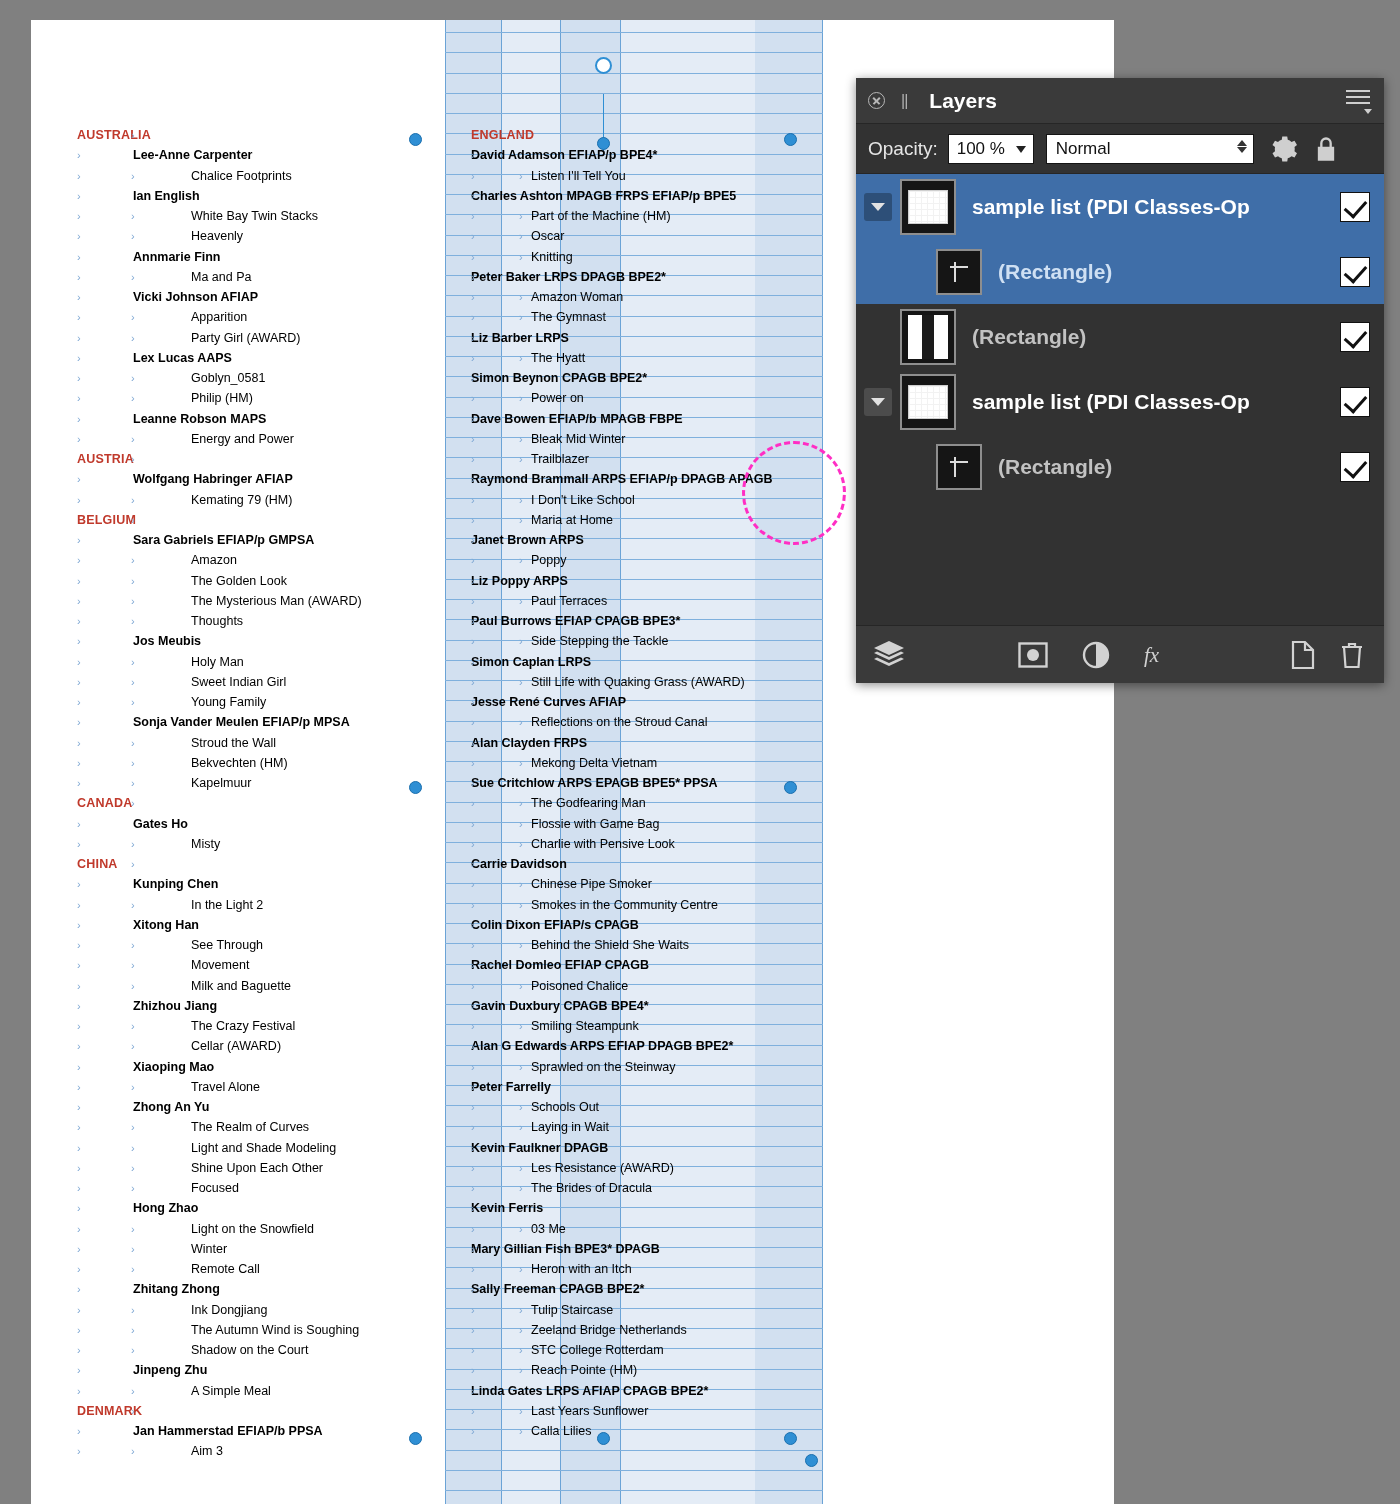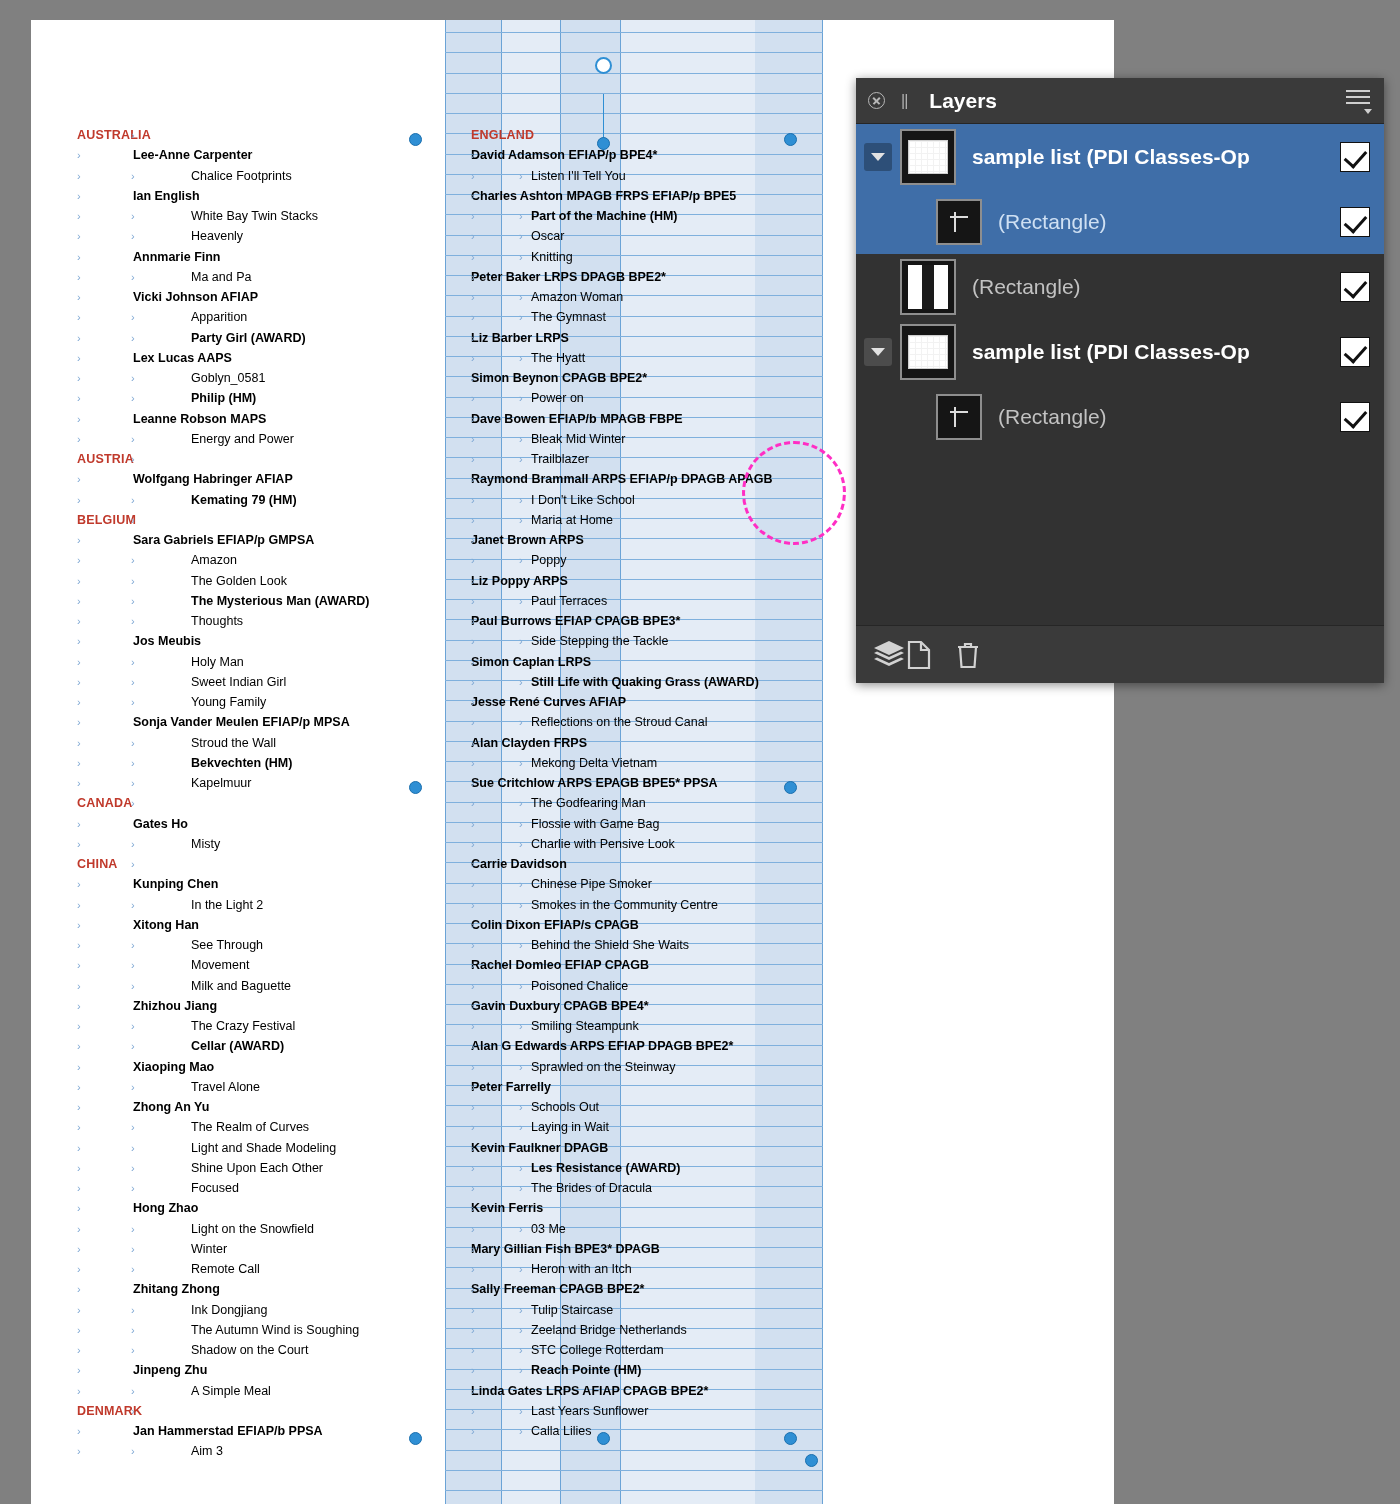--- a/index.html
+++ b/index.html
@@ -46,21 +46,21 @@
     font-size: 11px;
   }
   .country {
     color: #c0392b;
     font-weight: bold;
     font-size: 12.5px;
     letter-spacing: .2px;
   }
   .author { font-weight: bold; padding-left: 56px; }
   .title  { font-weight: normal; padding-left: 114px; }
-  .title.b { font-weight: bold; }
+  .title.b { font-weight: normal; }
 
   .col-right .author { padding-left: 0px; }
   .col-right .title  { padding-left: 60px; }
 
   
   .frame-overlay {
     position: absolute;
     left: 414px; top: 0px;
     width: 378px; height: 1504px;
     pointer-events: none;
@@ -265,21 +265,21 @@
   }
   .layer-name {
     margin-left: 16px;
     font-size: 21px;
     font-weight: bold;
     color: #ffffff;
     overflow: hidden;
     white-space: nowrap;
     flex: 1 1 auto;
   }
-  .layer-name.dim { color:#c2c2c2; font-weight: normal; }
+  .layer-name.dim { color:#c2c2c2; font-weight: bold; }
   .layer-row.selected .layer-name.dim { color:#cfe0f3; }
   .vis-box {
     width: 30px; height: 30px;
     background: #ffffff;
     border: 1px solid #111;
     margin-right: 14px;
     position: relative;
     flex: 0 0 auto;
   }
   .vis-box::after {
@@ -556,20 +556,40 @@
       <div class="tab-grip">||</div>
       <div class="tab-title">Layers</div>
       <div class="panel-menu">
         <i></i>
           <i></i>
           <i></i>
           <span class="caret"></span>
       </div>
     </div>
 
+    <div class="opacity-row">
+      <div class="opacity-label">Opacity:</div>
+      <div class="opacity-input">
+        <span>100 %</span>
+        <span class="arrow"></span>
+      </div>
+      <div class="blend-select">
+        <span>Normal</span>
+        <span class="spin">
+            <b class="up"></b>
+            <b class="dn"></b>
+          </span>
+      </div>
+      <svg class="gear-icon" width="30" height="30" viewBox="0 0 24 24">
+        <path fill="#cfcfcf" d="M12 8a4 4 0 100 8 4 4 0 000-8zm9.4 4c0-.6-.1-1.2-.2-1.7l2-1.6-2-3.4-2.4 1a7.6 7.6 0 00-3-1.7L15.4 2h-4l-.4 2.6a7.6 7.6 0 00-3 1.7l-2.4-1-2 3.4 2 1.6a8 8 0 000 3.4l-2 1.6 2 3.4 2.4-1a7.6 7.6 0 003 1.7l.4 2.6h4l.4-2.6a7.6 7.6 0 003-1.7l2.4 1 2-3.4-2-1.6c.1-.5.2-1.1.2-1.7z"></path>
+      </svg>
+      <svg class="lock-icon" width="28" height="30" viewBox="0 0 24 24">
+        <path fill="#cfcfcf" d="M17 10V7a5 5 0 10-10 0v3H5v12h14V10h-2zm-8-3a3 3 0 116 0v3H9V7z"></path>
+      </svg>
+    </div>
 
     <div class="layer-list" id="layer-list">
         <div class="layer-row selected">
           <div class="disclosure">
             <i></i>
           </div>
           <div class="thumb">
             <div class="thumb-grid"></div>
           </div>
           <div class="layer-name">sample list (PDI Classes-Op</div>
@@ -610,20 +630,33 @@
       </div>
 
     <div class="panel-footer">
       <div class="footer-left">
         <svg width="34" height="28" viewBox="0 0 34 28">
           <path fill="#d2d2d2" d="M17 2L2 9l15 7 15-7-15-7z"></path>
           <path fill="#d2d2d2" d="M2 14l15 7 15-7-3-1.4L17 18 5 12.6 2 14z"></path>
           <path fill="#d2d2d2" d="M2 20l15 7 15-7-3-1.4L17 24 5 18.6 2 20z"></path>
         </svg>
       </div>
+      <div class="footer-center">
+        <svg width="30" height="26" viewBox="0 0 30 26">
+          <rect x="1.5" y="1.5" width="27" height="23" fill="none" stroke="#d2d2d2" stroke-width="2.4"></rect>
+          <circle cx="15" cy="13" r="6" fill="#d2d2d2"></circle>
+        </svg>
+        <svg width="28" height="28" viewBox="0 0 28 28">
+          <circle cx="14" cy="14" r="12" fill="none" stroke="#d2d2d2" stroke-width="2.4"></circle>
+          <path fill="#d2d2d2" d="M14 2a12 12 0 010 24z"></path>
+        </svg>
+        <svg width="34" height="26" viewBox="0 0 34 26">
+          <text x="0" y="20" font-family="Liberation Serif, serif" font-style="italic" font-size="21" fill="#d2d2d2">fx</text>
+        </svg>
+      </div>
       <div class="footer-right">
         <svg width="26" height="30" viewBox="0 0 26 30">
           <path fill="none" stroke="#d2d2d2" stroke-width="2.2" d="M3 2h12l8 8v18H3z"></path>
           <path fill="none" stroke="#d2d2d2" stroke-width="2.2" d="M15 2v8h8"></path>
         </svg>
         <svg width="28" height="30" viewBox="0 0 28 30">
           <path fill="none" stroke="#d2d2d2" stroke-width="2.2" d="M4 7h20M11 7V4h6v3M6 7l1.5 20h13L22 7"></path>
         </svg>
       </div>
     </div>

